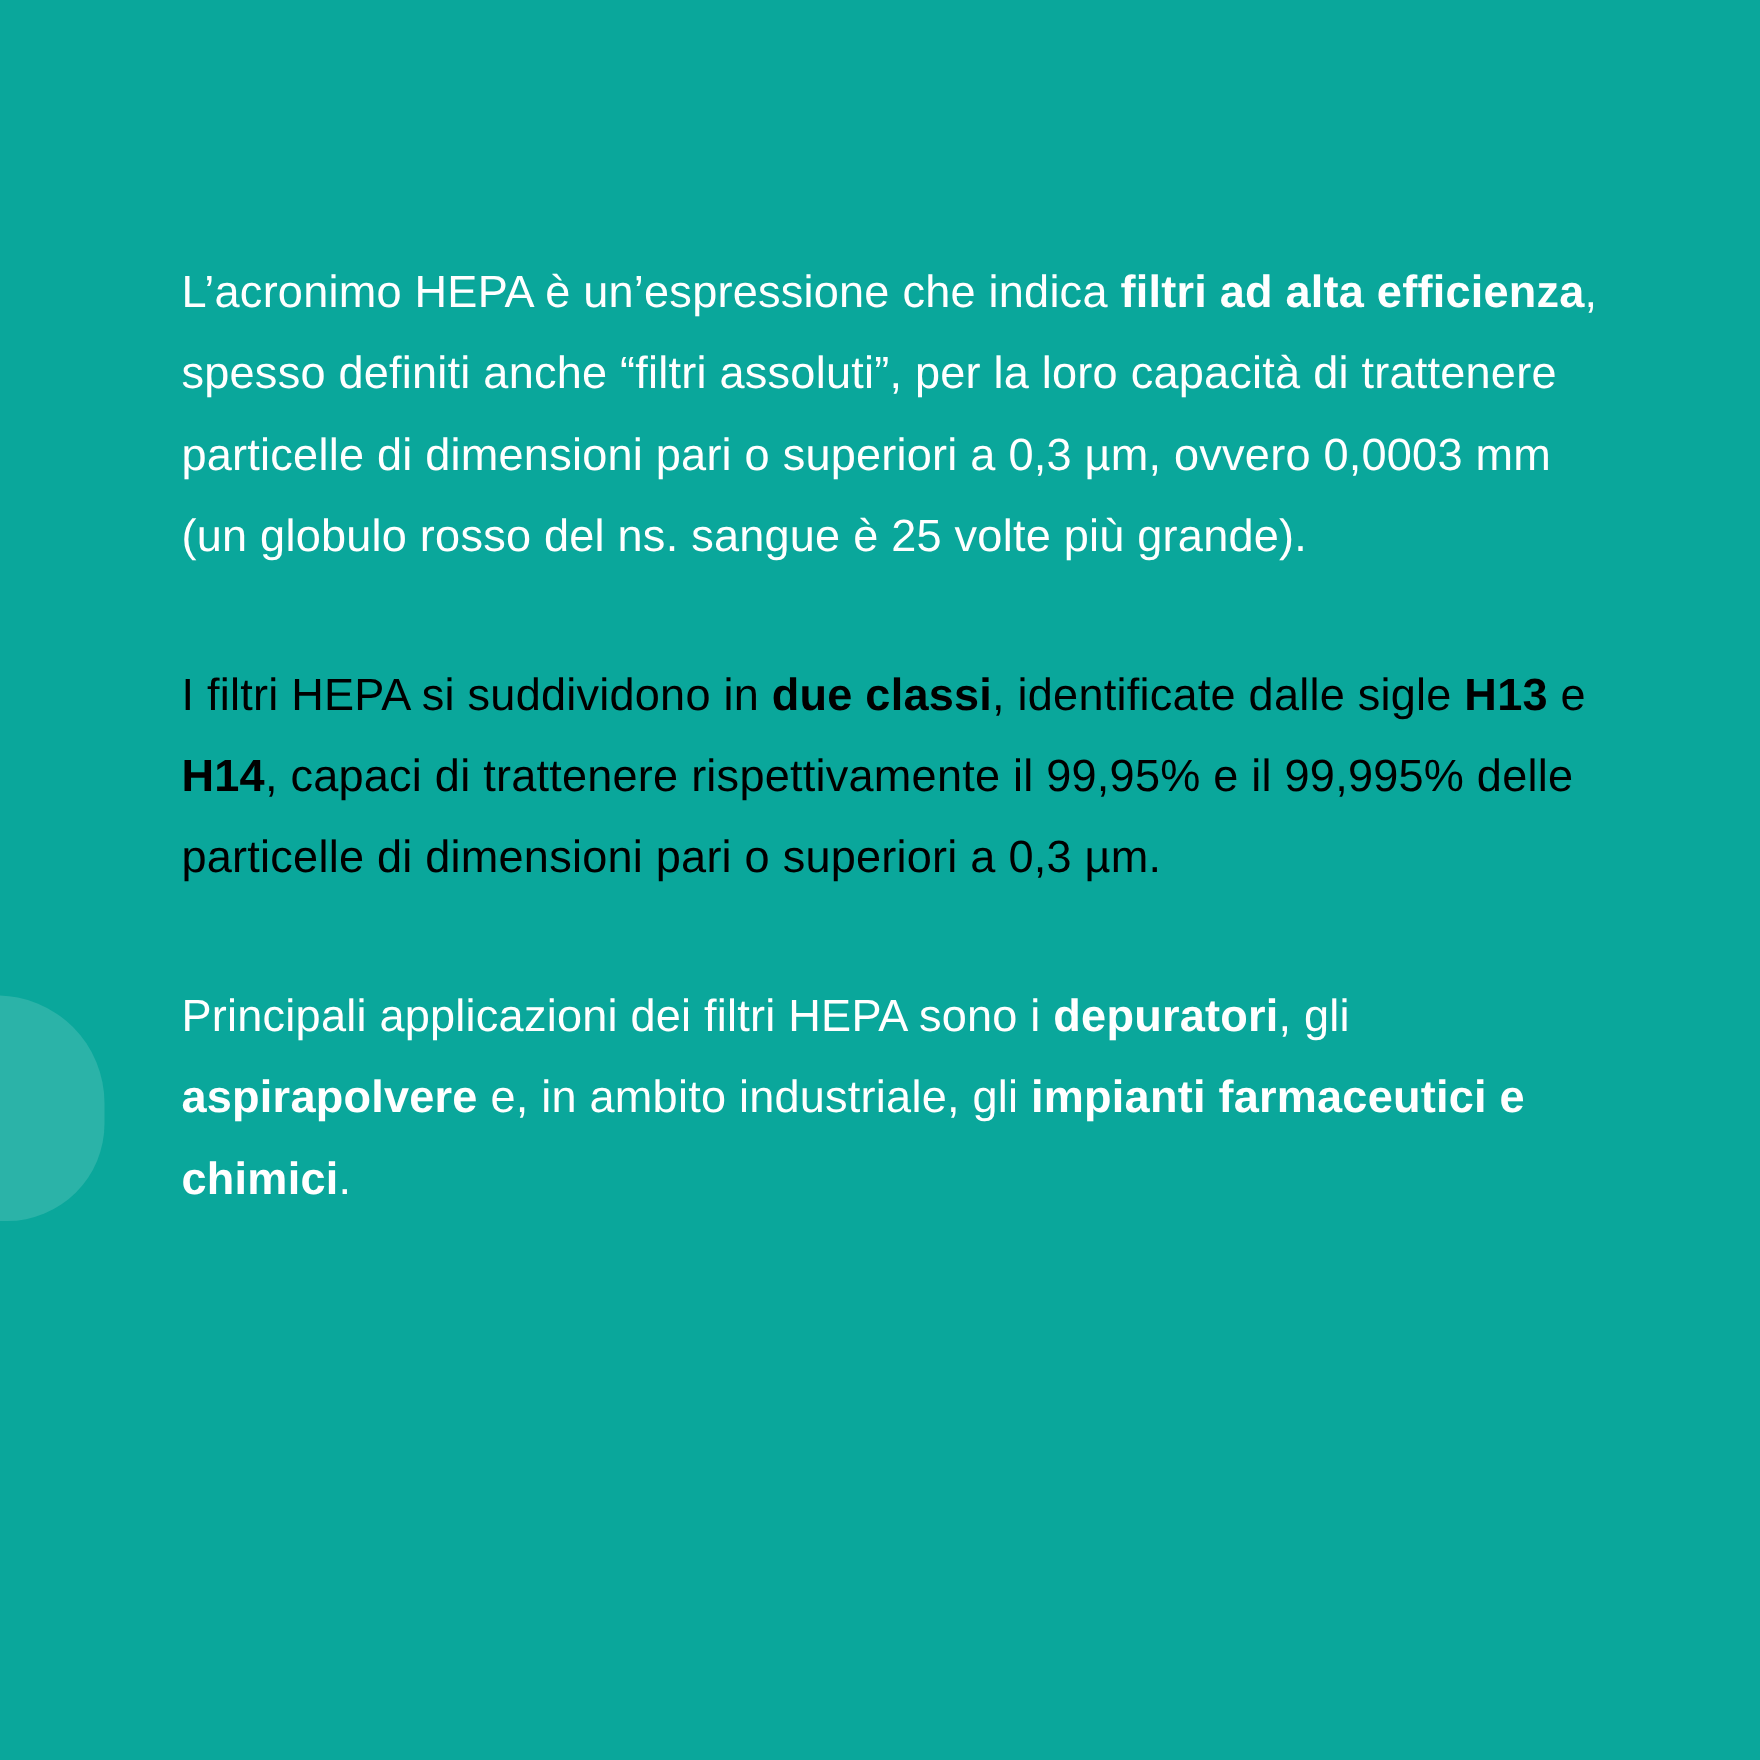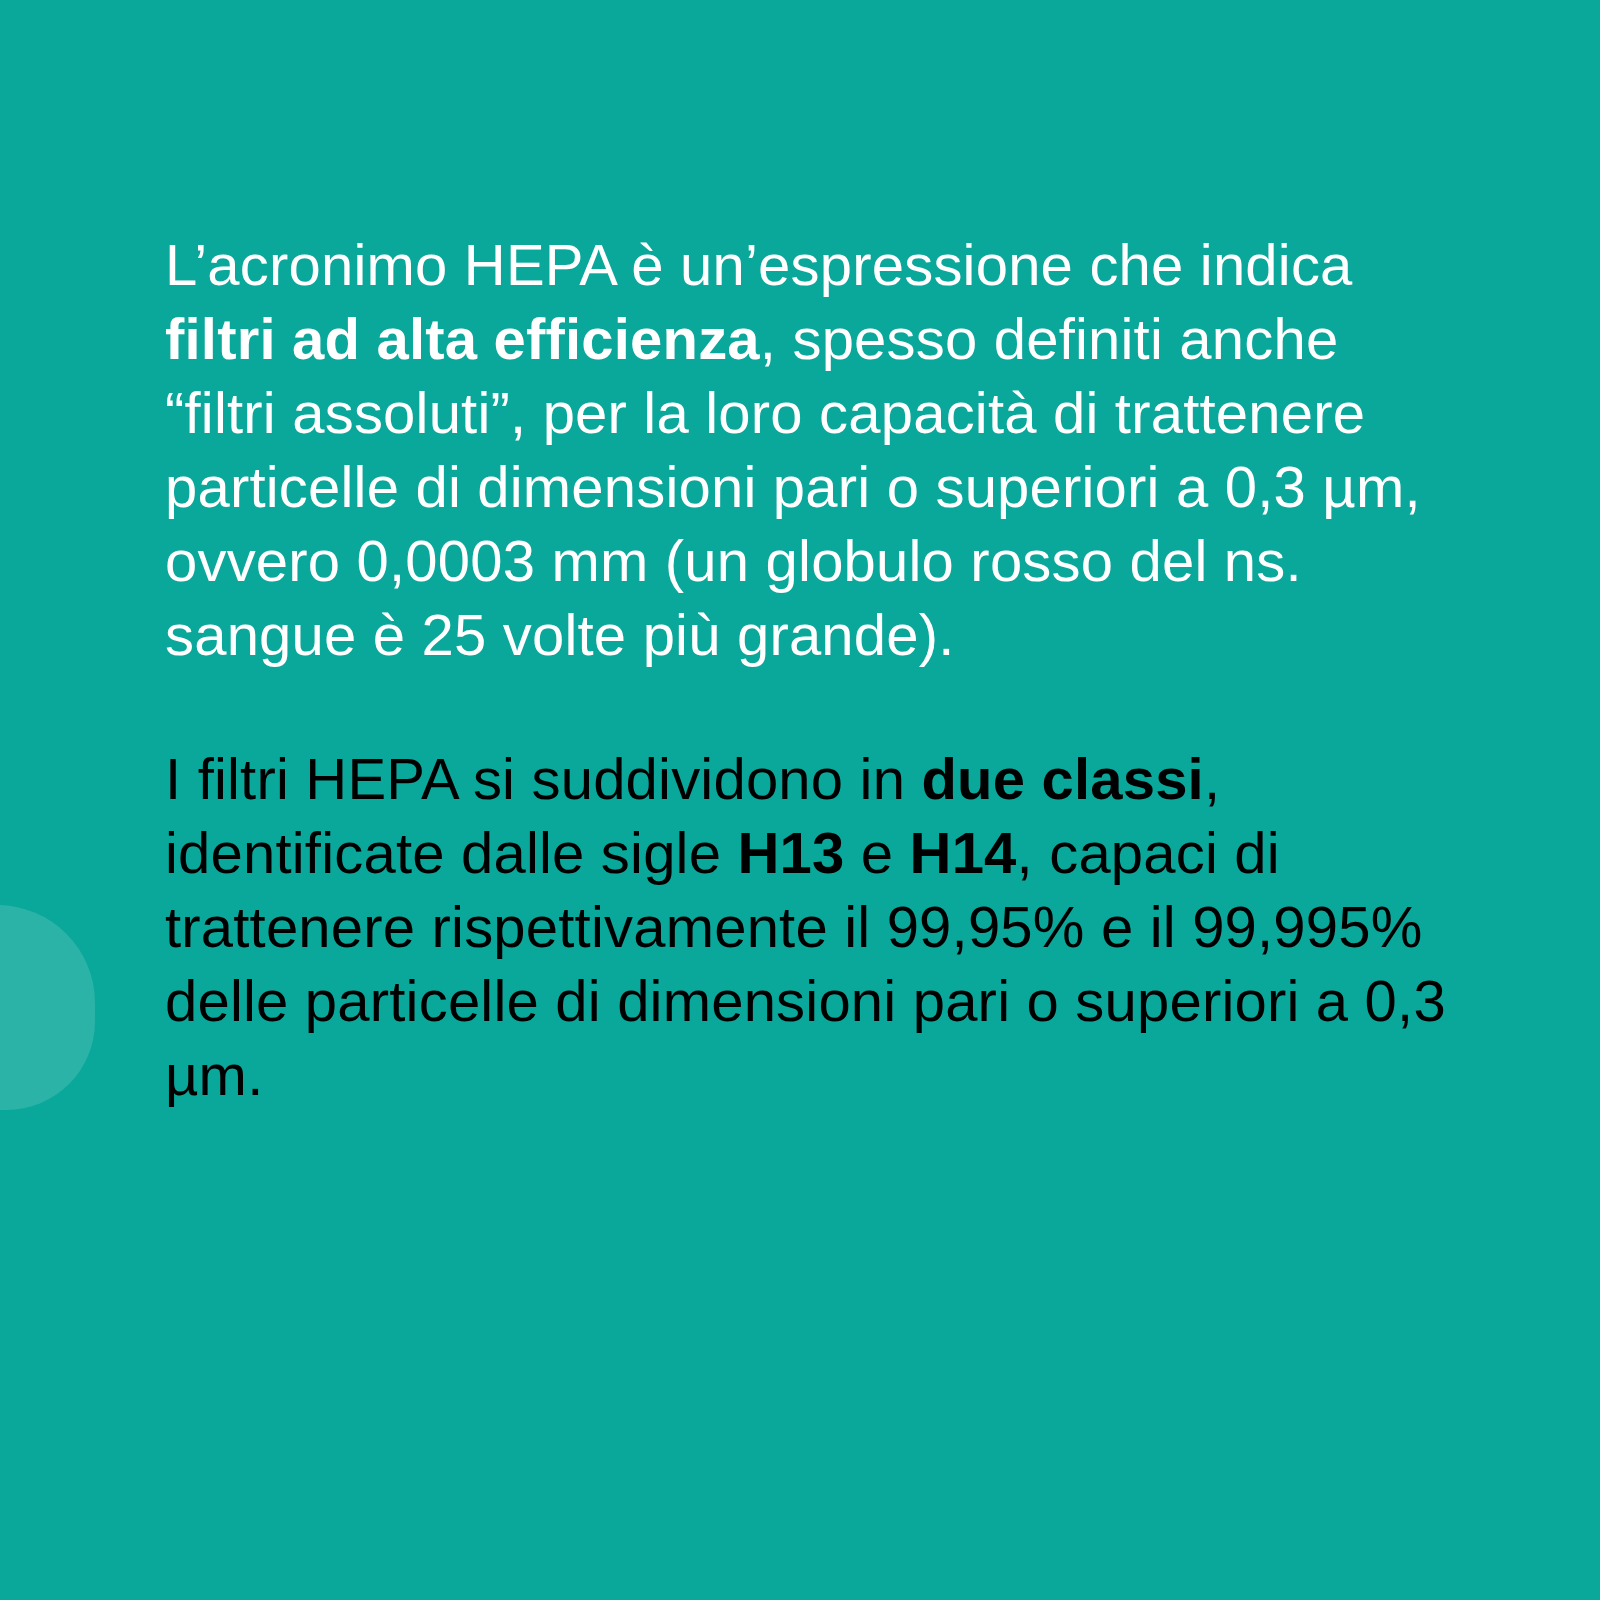--- a/index.html
+++ b/index.html
@@ -33,21 +33,21 @@
     border-bottom-right-radius: 95px;
   }
   .content {
     position: absolute;
     left: 165px;
     top: 228px;
     width: 1300px;
   }
   .para {
     color: #ffffff;
-    font-size: 58px;
+    font-size: 41px;
     line-height: 74px;
     letter-spacing: 0.2px;
     font-weight: 400;
     margin: 0 0 70px 0;
     max-width: 1290px;
   }
   .para:last-child {
     margin-bottom: 0;
   }
   .para b {
@@ -55,14 +55,15 @@
   }
 </style>
 </head>
 <body style="background: rgb(10, 167, 155);">
 
 <div class="slide" style="background: rgb(10, 167, 155);">
   <div class="blob" style="background: rgb(43, 179, 168);"></div>
   <div class="content">
     <p class="para" style="color: rgb(255, 255, 255);"><span>L’acronimo HEPA è un’espressione che indica </span><b>filtri ad alta efficienza</b><span>, spesso definiti anche “filtri assoluti”, per la loro capacità di trattenere particelle di dimensioni pari o superiori a 0,3 µm, ovvero 0,0003 mm (un globulo rosso del ns. sangue è 25 volte più grande).</span></p>
     <p class="para" style="color: #000000;"><span>I filtri HEPA si suddividono in </span><b>due classi</b><span>, identificate dalle sigle </span><b>H13</b><span> e </span><b>H14</b><span>, capaci di trattenere rispettivamente il 99,95% e il 99,995% delle particelle di dimensioni pari o superiori a 0,3 µm.</span></p>
+    <p class="para" style="color: rgb(255, 255, 255);"><span>Principali applicazioni dei filtri HEPA sono i </span><b>depuratori</b><span>, gli </span><b>aspirapolvere</b><span> e, in ambito industriale, gli </span><b>impianti farmaceutici e chimici</b><span>.</span></p>
   </div>
 </div>
 
 </body></html>

